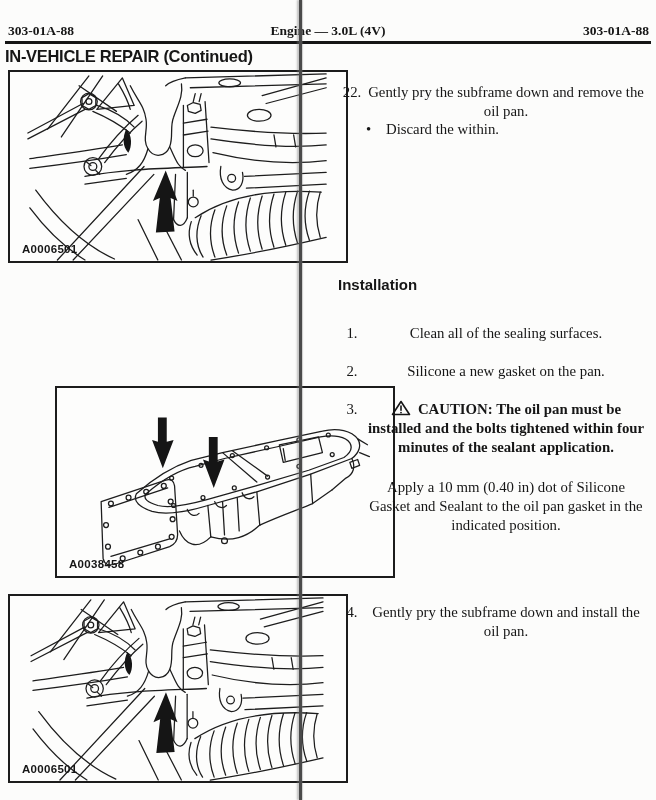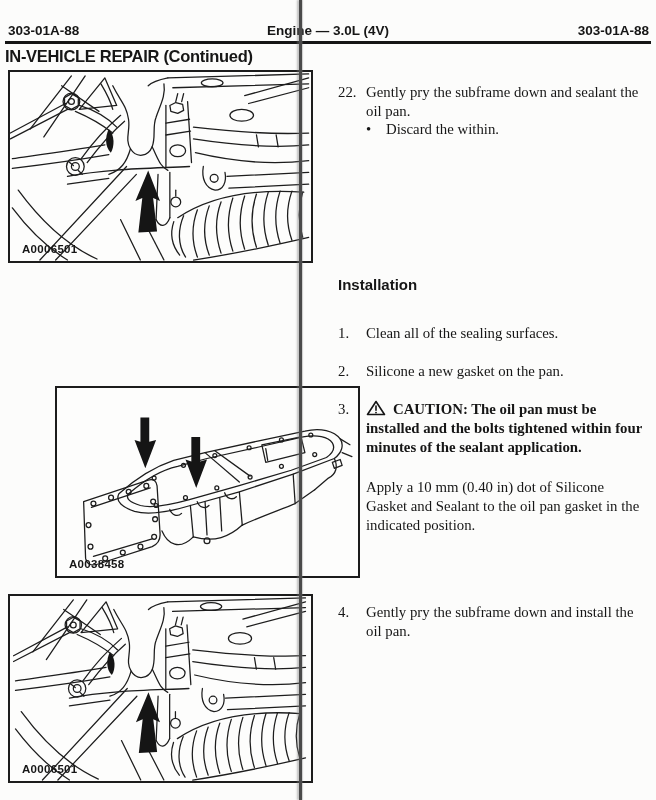--- a/index.html
+++ b/index.html
@@ -8,41 +8,41 @@
     background:#fcfcfb; overflow:hidden;
     font-family:"Liberation Serif", serif; color:#161616;
   }
   
   .scan-line{
     position:absolute; left:299px; top:0; width:2.5px; height:800px;
     background:#4a4a4a; box-shadow:-2px 0 2px rgba(120,120,120,.45), 1px 0 1px rgba(120,120,120,.35);
     z-index:9;
   }
   
-  .hdr{position:absolute; top:23px; font-family:Liberation Sans, sans-serif; font-weight:bold; font-size:13.5px; letter-spacing:0; white-space:nowrap;}
+  .hdr{position:absolute; top:23px; font-family:Liberation Serif, serif; font-weight:bold; font-size:13.5px; letter-spacing:0; white-space:nowrap;}
   .hdr-left{left:8px;}
   .hdr-center{left:0; width:656px; text-align:center;}
   .hdr-right{right:7px;}
   .hdr-rule{position:absolute; left:5px; top:41px; width:646px; height:2.5px; background:#151515;}
   .section-heading{
     position:absolute; left:5px; top:47px;
     font-family:Liberation Sans, sans-serif; font-weight:bold; font-size:16.5px; letter-spacing:-.3px; white-space:nowrap;
   }
   
-  .figbox{position:absolute; left:8px; width:305px; border:2px solid #1c1c1c; background:#fdfdfc; box-sizing:border-box;}
+  .figbox{position:absolute; left:8px; width:340px; border:2px solid #1c1c1c; background:#fdfdfc; box-sizing:border-box;}
   .fig1{top:70px; height:193px;}
   .fig2{top:386px; height:192px;margin-left:47px;}
   .fig3{top:594px; height:189px;}
   .figbox svg.art{position:absolute; left:0; top:0; width:100%; height:100%;}
   .figlabel{
     position:absolute; left:12px; bottom:6px;
     font-family:"Liberation Sans",sans-serif; font-weight:bold; font-size:11.5px; letter-spacing:.3px;
   }
   
-  .step{position:absolute; left:338px; width:308px; font-size:14.8px; line-height:19px; display:flex;}
+  .step{position:absolute; left:338px; width:308px; font-size:14.8px; line-height:19px; display:flex;text-align:center;}
   .step .num{width:28px; flex:0 0 28px;}
   .step .stext{width:280px;}
   .s22{top:83px;}
   .bullet-row{position:absolute; left:366px; top:121px; font-size:14.8px; display:flex;}
   .bullet-row .bchar{width:20px; flex:0 0 20px;}
   .inst-heading{
     position:absolute; left:338px; top:276px;
     font-family:"Liberation Sans",sans-serif; font-weight:bold; font-size:15px;
   }
   .s1{top:324px;}
@@ -249,21 +249,21 @@
 
   <div class="figbox fig3">
     <svg class="art">
         <use href="#art-subframe"></use>
       </svg>
     <span class="figlabel">A0006501</span>
   </div>
 
   <div class="step s22">
     <span class="num">22.</span>
-    <span class="stext">Gently pry the subframe down and sealant the oil pan.</span>
+    <span class="stext">Gently pry the subframe down and remove the oil pan.</span>
   </div>
   <div class="bullet-row">
     <span class="bchar">•</span>
     <span>Discard the within.</span>
   </div>
 
   <div class="inst-heading">Installation</div>
 
   <div class="step s1">
     <span class="num">1.</span>

